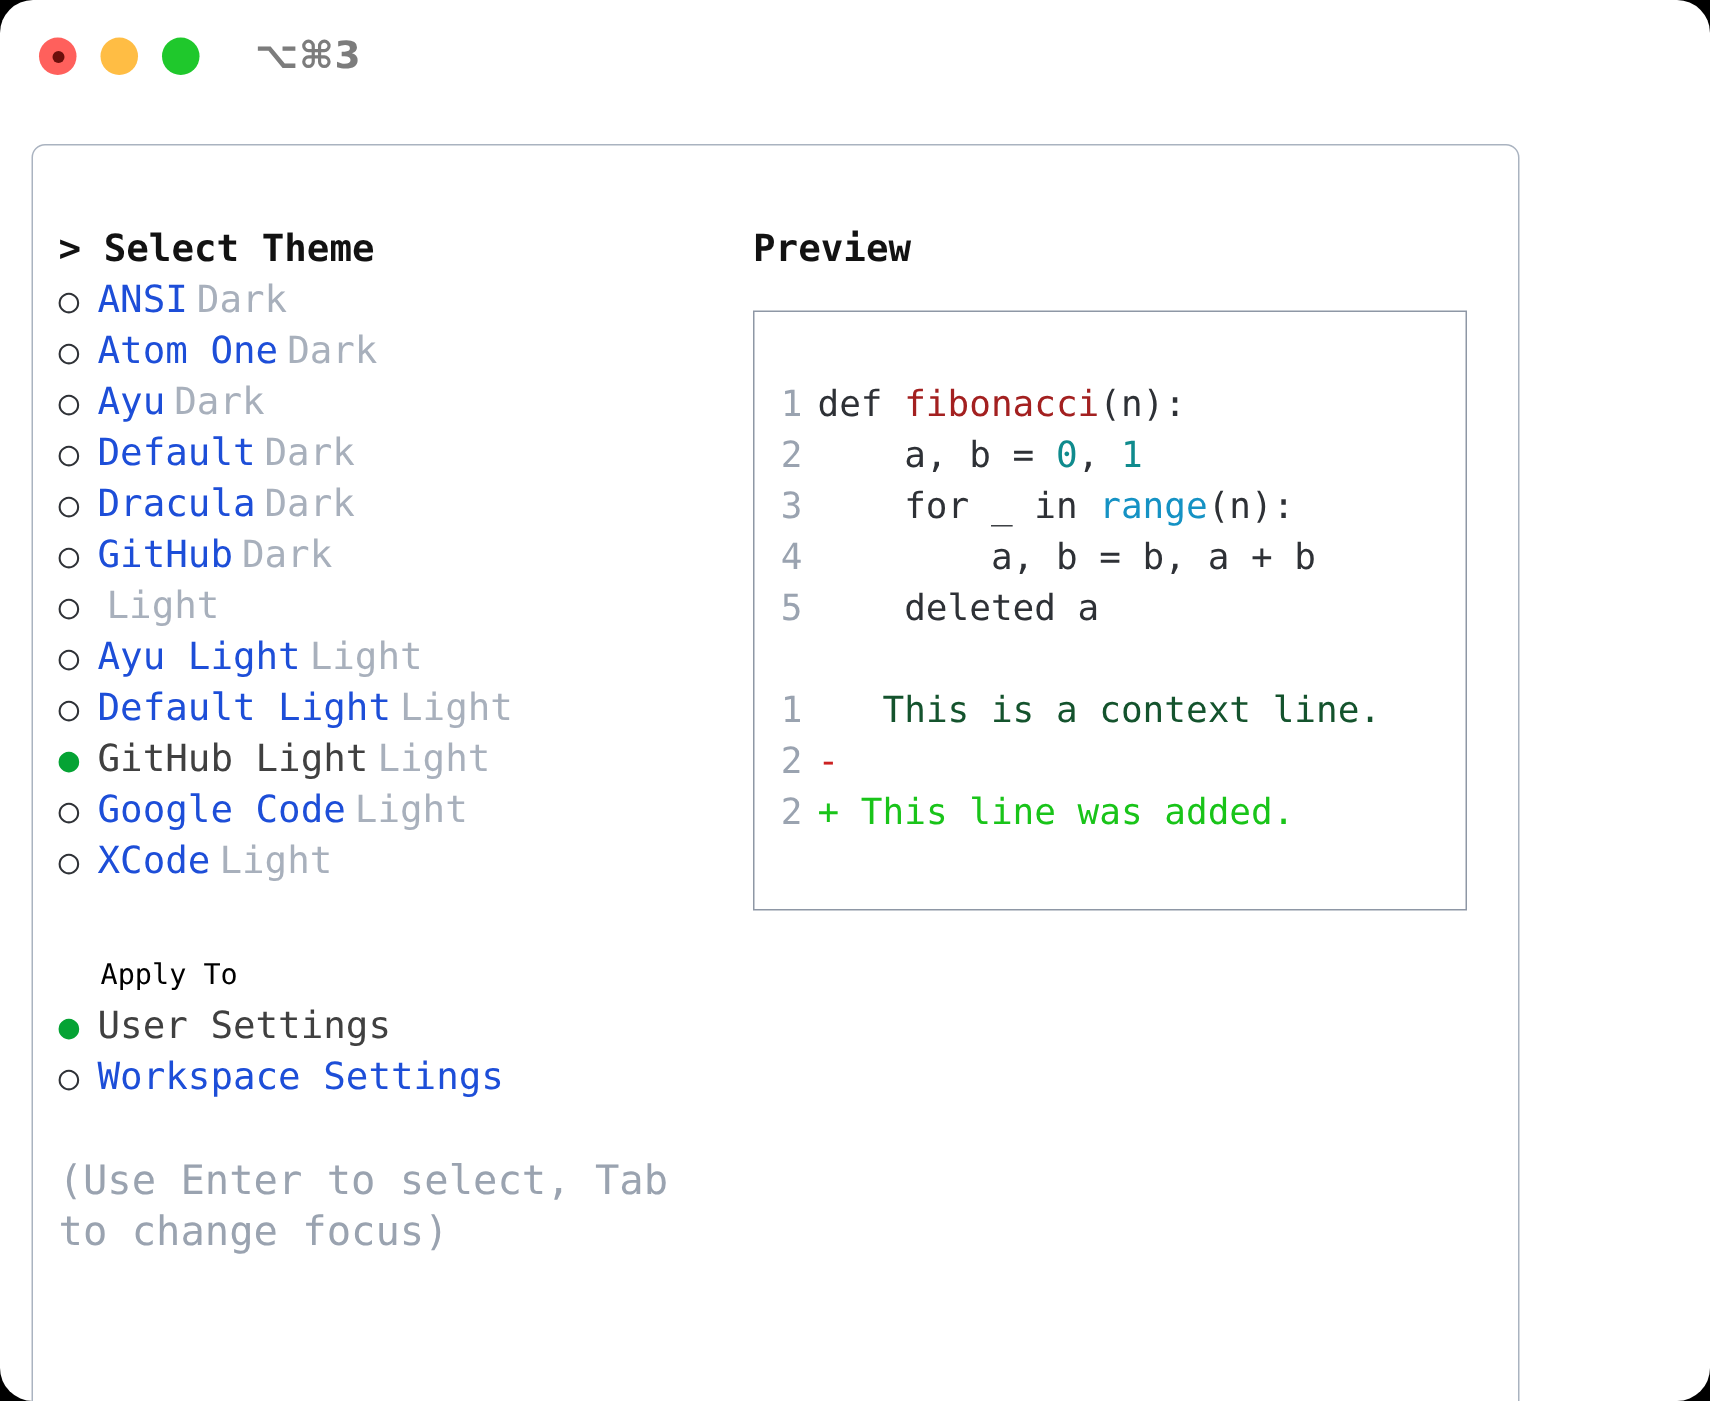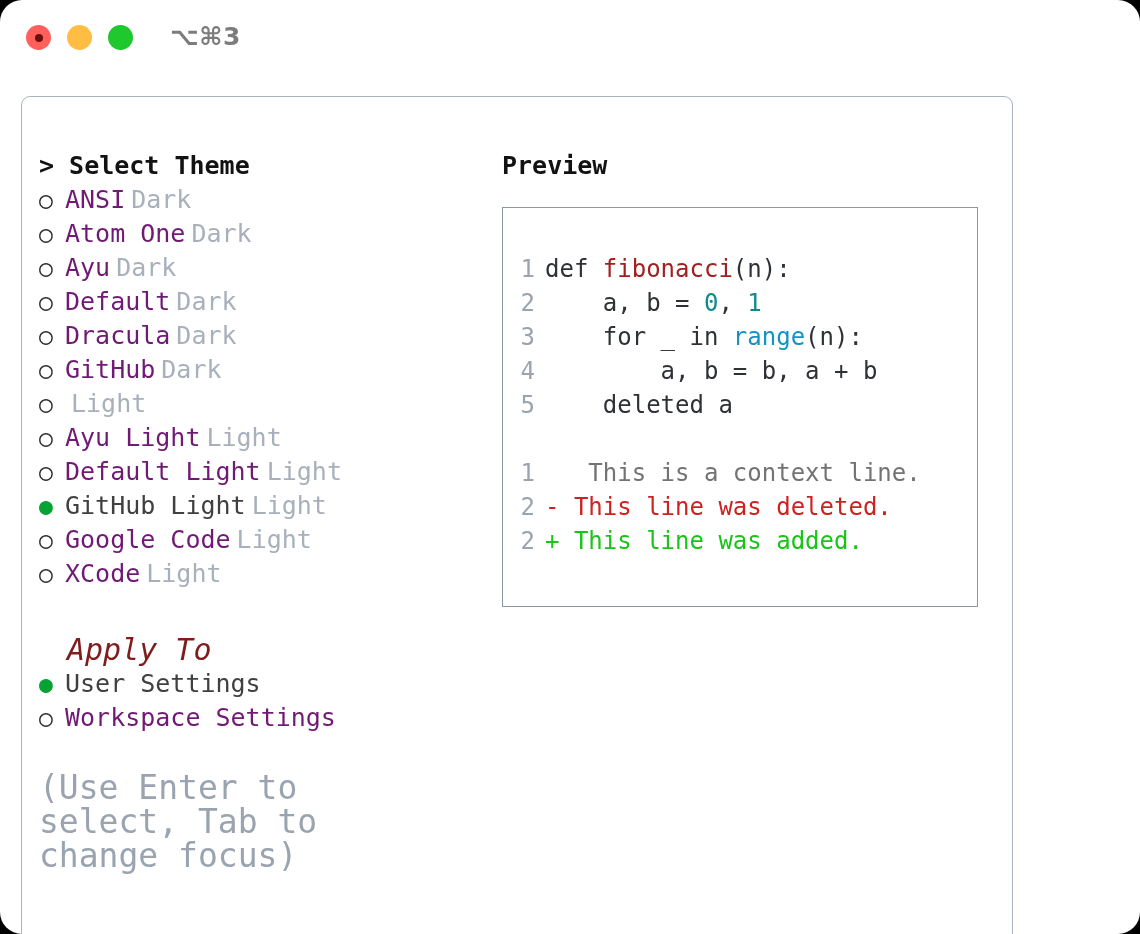--- a/index.html
+++ b/index.html
@@ -109,40 +109,39 @@
     font-size: 25px;
     white-space: pre;
   }
   .marker {
     width: 26px;
     flex: 0 0 26px;
     color: #2e3136;
     font-size: 23px;
   }
   .marker.sel { color: #05a334; }
-  .name   { color: #701a75; }
+  .name   { color: #1d4ed8; }
   .name.sel { color: #404040; }
   .variant { color: #a8b0bc; }
   .gap { padding-left: 6px; text-align: center; }
 
   .section-label {
-    font-size: 30px;
-    color: #7f1d1d;
+    font-size: 19px;
+    color: #000000;
     line-height: 34px;
     height: 34px;
     padding-left: 28px;
     white-space: pre;
-    font-style: italic;
   }
 
   .spacer-lg { height: 42px; }
   .spacer-md { height: 36px; }
 
   .hint {
-    font-size: 33px;
+    font-size: 27px;
     color: #9aa3b0;
     line-height: 34px;
     width: 412px;
     white-space: pre-wrap;
   }
 
   
   .right-col {
     position: absolute;
     left: 480px;
@@ -177,21 +176,21 @@
     text-align: right;
     color: #9aa3b0;
     padding-right: 10px;
     box-sizing: border-box;
   }
   .code-text { color: #2e3136; }
   .tok-fn     { color: #a32020; }
   .tok-num    { color: #0f8b8d; }
   .tok-builtin{ color: #1592c4; }
   .blank-line { height: 34px; }
-  .diff-ctx   { color: #737373; }
+  .diff-ctx   { color: #14532d; }
   .diff-del   { color: #cc2222; }
   .diff-add   { color: #19c419; }
 </style>
 </head>
 <body>
 
 <div class="window">
 
   <div class="titlebar">
     <div class="traffic">
@@ -244,20 +243,20 @@
         <div id="code-block">
             <div class="code-line"><span class="ln">1</span><span class="code-text">def </span><span class="tok-fn">fibonacci</span><span class="code-text">(n):</span></div>
             <div class="code-line"><span class="ln">2</span><span class="code-text">    a, b = </span><span class="tok-num">0</span><span class="code-text">, </span><span class="tok-num">1</span></div>
             <div class="code-line"><span class="ln">3</span><span class="code-text">    for _ in </span><span class="tok-builtin">range</span><span class="code-text">(n):</span></div>
             <div class="code-line"><span class="ln">4</span><span class="code-text">        a, b = b, a + b</span></div>
             <div class="code-line"><span class="ln">5</span><span class="code-text">    deleted a</span></div>
           </div>
         <div class="blank-line"></div>
         <div id="diff-block">
             <div class="code-line"><span class="ln">1</span><span class="diff-ctx"> </span><span class="diff-ctx">  This is a context line.</span></div>
-            <div class="code-line"><span class="ln">2</span><span class="diff-del">-</span><span class="diff-del"> This line was deleted.</span></div>
+            <div class="code-line"><span class="ln">2</span><span class="diff-del">-</span></div>
             <div class="code-line"><span class="ln">2</span><span class="diff-add">+</span><span class="diff-add"> This line was added.</span></div>
           </div>
       </div>
     </div>
 
   </div>
 </div>
 
 </body></html>

